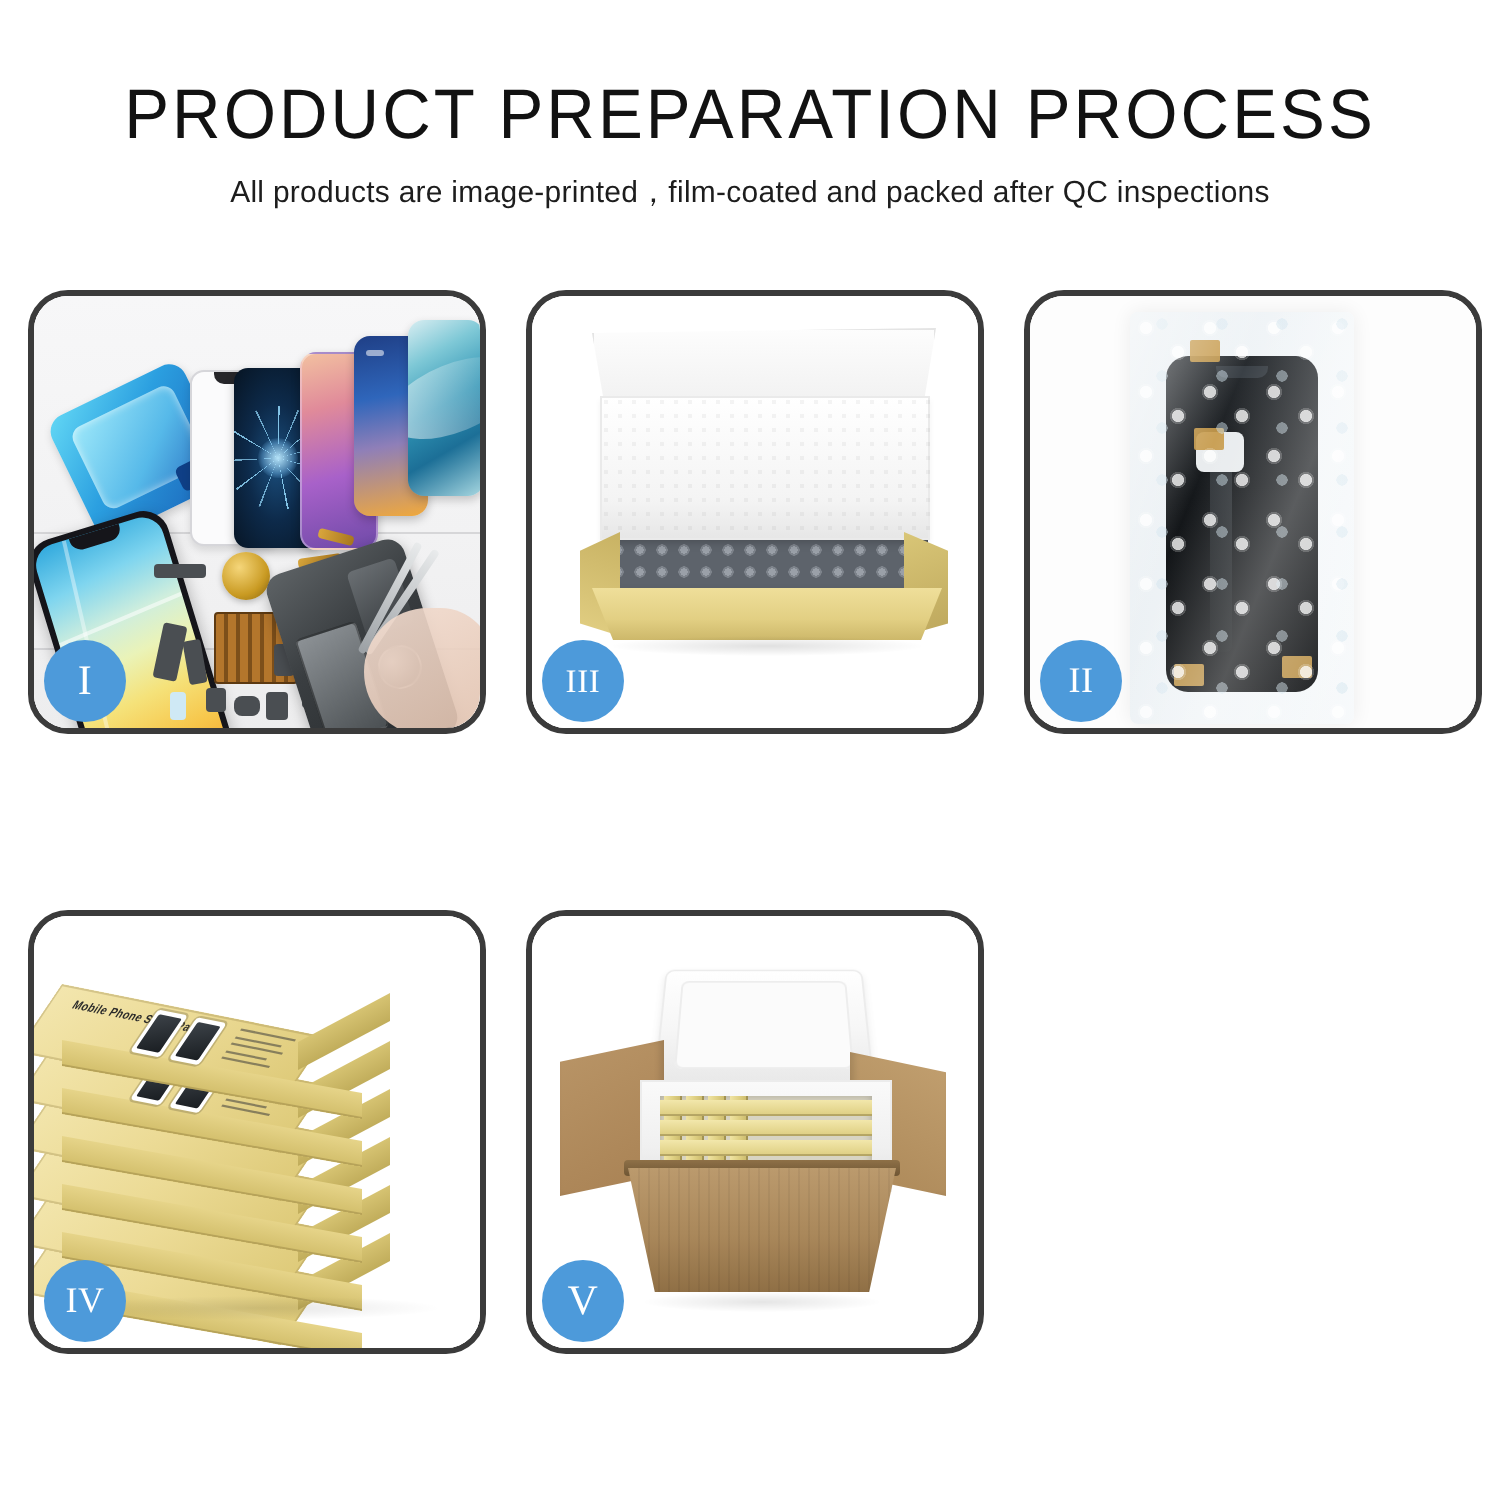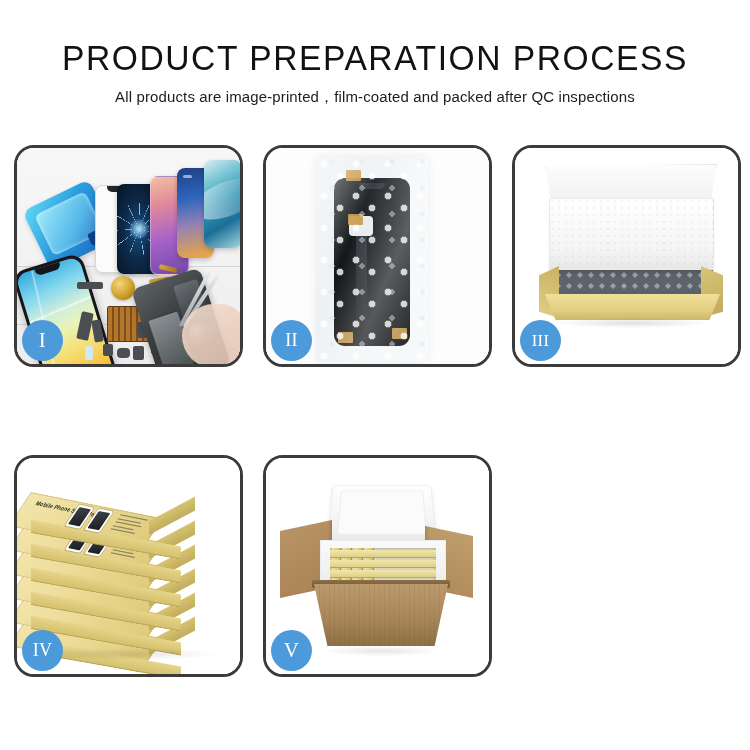--- a/index.html
+++ b/index.html
@@ -809,52 +809,52 @@
           <div class="p1-tweezer b"></div>
           <div class="p1-hand"></div>
         </div>
       </div>
       <div class="badge">I</div>
     </div>
 
     <div class="panel">
       <div class="panel-clip">
         <div class="scene">
+          <div class="p3-bg"></div>
+          <div class="p3-lid"></div>
+          <div class="p3-foam"></div>
+          <div class="p3-bubble-strip"></div>
+          <div class="p3-boxleft"></div>
+          <div class="p3-boxright"></div>
+          <div class="p3-boxfront"></div>
+          <div class="p3-shadow"></div>
+        </div>
+      </div>
+      <div class="badge xwide">III</div>
+    </div>
+
+    <div class="panel">
+      <div class="panel-clip">
+        <div class="scene">
           <div class="p2-bg"></div>
           <div class="p2-bag">
             <div class="p2-screen"></div>
             <div class="p2-cable"></div>
             <div class="p2-cable-pad"></div>
             <div class="p2-tape" style="left:30px;top:14px"></div>
             <div class="p2-tape" style="left:32px;top:58px"></div>
             <div class="p2-tape" style="left:22px;top:176px"></div>
             <div class="p2-tape" style="left:76px;top:172px"></div>
             <div class="p2-bubbles"></div>
             <div class="p2-bubbles2"></div>
             <div class="p2-sheen"></div>
           </div>
         </div>
       </div>
       <div class="badge wide">II</div>
-    </div>
-
-    <div class="panel">
-      <div class="panel-clip">
-        <div class="scene">
-          <div class="p3-bg"></div>
-          <div class="p3-lid"></div>
-          <div class="p3-foam"></div>
-          <div class="p3-bubble-strip"></div>
-          <div class="p3-boxleft"></div>
-          <div class="p3-boxright"></div>
-          <div class="p3-boxfront"></div>
-          <div class="p3-shadow"></div>
-        </div>
-      </div>
-      <div class="badge xwide">III</div>
     </div>
 
     <div class="panel">
       <div class="panel-clip">
         <div class="scene boxstack">
           <div class="p4-bg"></div>
 
           <div class="rbox" style="left:14px;top:154px">
             <span class="top"></span>
               <span class="side"></span>

